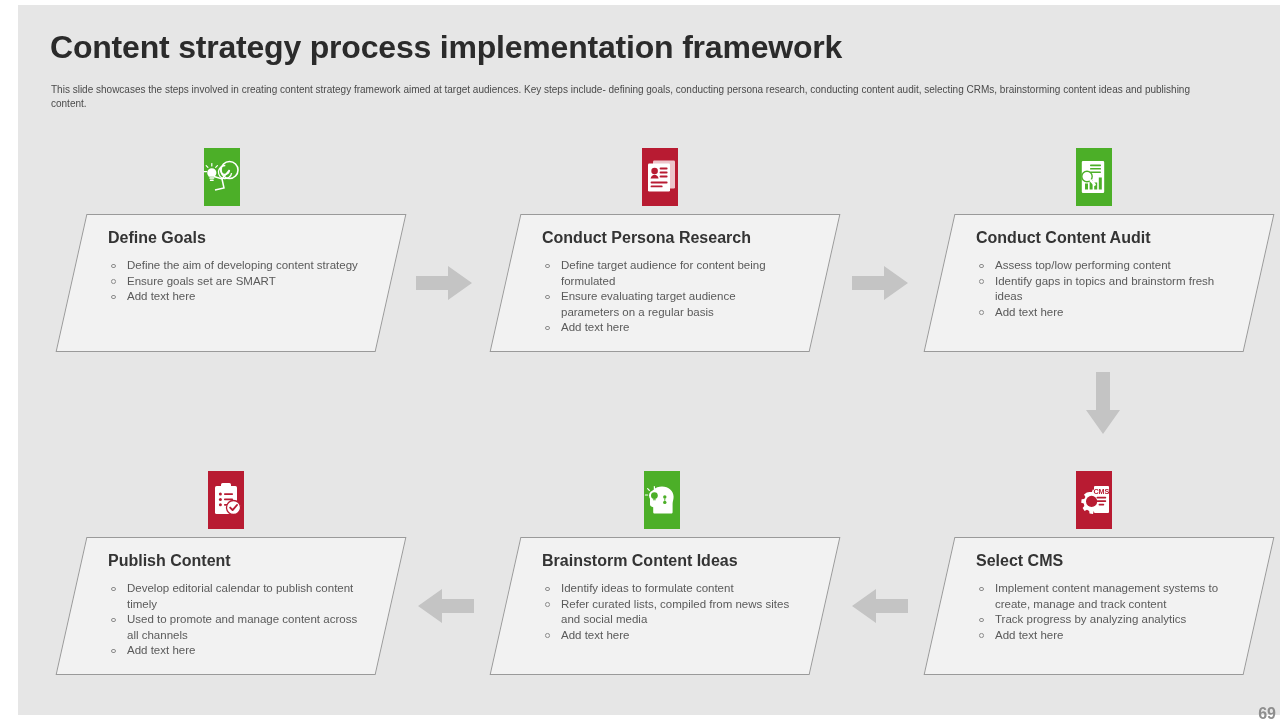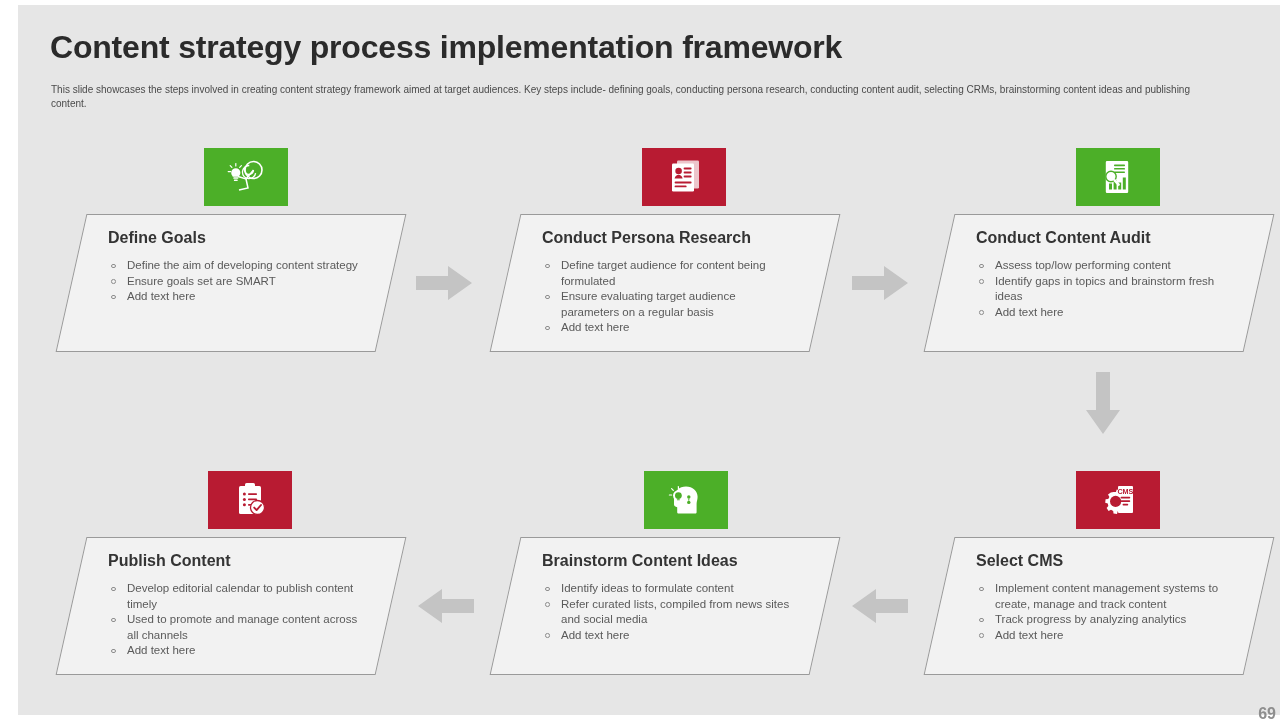--- a/index.html
+++ b/index.html
@@ -55,21 +55,21 @@
   }
   .bullets li::before{
     content:"";
     position:absolute;left:3px;top:5.5px;
     width:4.5px;height:4.5px;border-radius:50%;
     border:1px solid #8d8d8d;background:transparent;
     box-sizing:border-box;
   }
   
   .icon-tile{
-    position:absolute;width:84px;height:58px;
+    position:absolute;width:36px;height:58px;
     display:flex;align-items:center;justify-content:center;
   }
   .icon-tile.green{background:#4caf28;}
   .icon-tile.red{background:#b81b32;}
   .icon-tile svg{display:block;}
   
   .arrow{position:absolute;}
   
   .footer-note{
     position:absolute;left:426px;top:703px;

